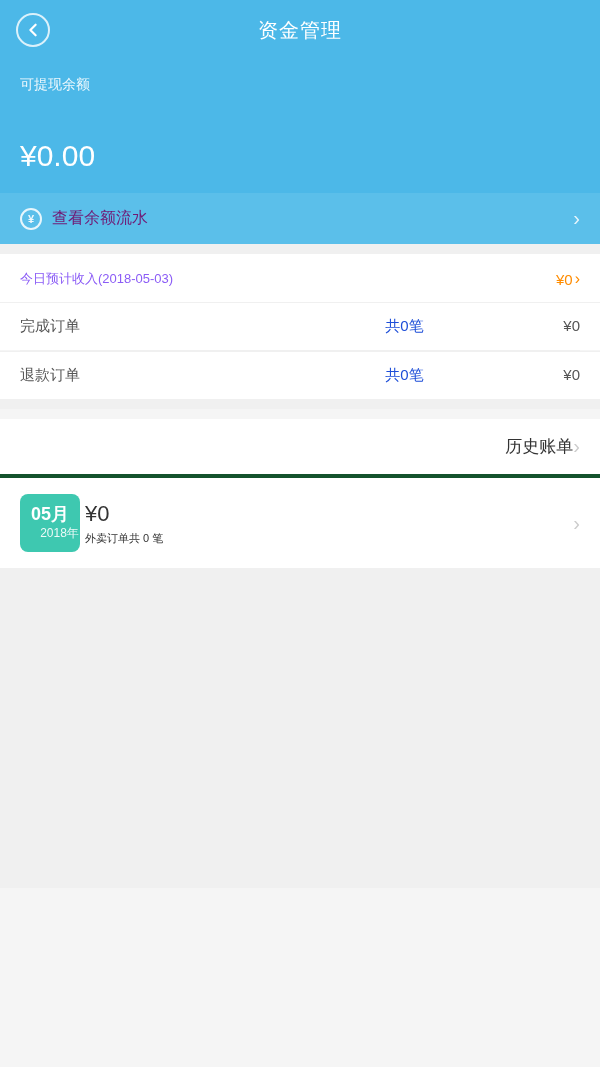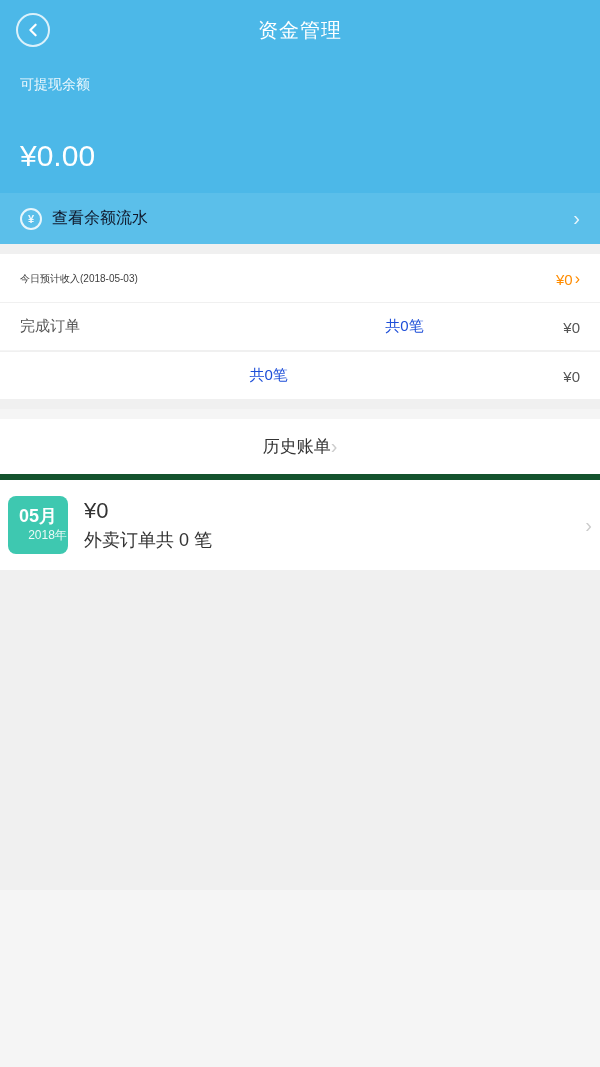--- a/index.html
+++ b/index.html
@@ -102,21 +102,21 @@
       border-radius: 50%;
       border: 2px solid rgba(255,255,255,0.85);
       display: flex;
       align-items: center;
       justify-content: center;
       color: rgba(255,255,255,0.9);
       font-size: 11px;
       font-weight: bold;
     }
     .flow-text {
-      color: #0f172a;
+      color: #701a75;
       font-size: 16px;
     }
     .chevron-right {
       color: rgba(255,255,255,0.85);
       font-size: 20px;
     }
 
     
     .section-gap {
       height: 10px;
@@ -129,41 +129,41 @@
       padding: 16px 20px 0 20px;
     }
     .today-header {
       display: flex;
       align-items: center;
       justify-content: space-between;
       padding-bottom: 14px;
       cursor: pointer;
     }
     .today-title {
-      font-size: 10px;
-      color: #404040;
+      font-size: 13px;
+      color: #8b5cf6;
     }
     .today-amount {
       display: flex;
       align-items: center;
       gap: 2px;
       color: #ff8c00;
       font-size: 15px;
     }
     .today-chevron {
       color: #ff8c00;
       font-size: 16px;
     }
 
     
     .order-row {
       background: white;
       padding: 14px 20px;
       display: flex;
-      align-items: flex-end;
+      align-items: flex-start;
       justify-content: space-between;
       border-top: 1px solid #f0f0f0;
       gap: 46px;
     }
     .order-name {
       font-size: 15px;
       color: #555;
       flex: 1;
     }
     .order-count {
@@ -185,41 +185,41 @@
 
     
     .history-section {
       background: white;
       margin-top: 10px;
     }
     .history-header {
       padding: 16px 20px;
       display: flex;
       align-items: center;
-      justify-content: center;
-      border-bottom: 6px solid #14532d;
+      justify-content: flex-end;
+      border-bottom: 4px solid #14532d;
       cursor: pointer;
     }
     .history-title {
       font-size: 17px;
       color: #333;
       font-weight: 500;
     }
     .history-chevron {
       color: #ccc;
       font-size: 20px;
     }
 
     
     .month-item {
       background: white;
-      padding: 16px 8px;
-      display: flex;
-      align-items: center;
-      gap: 16px;
+      padding: 16px 20px;
+      display: flex;
+      align-items: center;
+      gap: 5px;
       cursor: pointer;
     }
     .month-badge {
       background: #3ec8b0;
       border-radius: 8px;
       width: 60px;
       height: 58px;
       display: flex;
       flex-direction: column;
       align-items: center;
@@ -239,21 +239,21 @@
     }
     .month-info {
       flex: 1;
     }
     .month-amount {
       font-size: 22px;
       color: #333;
       margin-bottom: 4px;
     }
     .month-desc {
-      font-size: 18px;
+      font-size: 11px;
       color: #999;
     }
     .month-desc span {
       color: #333;
     }
     .month-chevron {
       color: #ccc;
       font-size: 20px;
     }
 
@@ -302,20 +302,21 @@
 </div>
 
 <div class="order-row">
   <span class="order-name">完成订单</span>
   <span class="order-count">共0笔</span>
   <span class="order-amount">¥0</span>
 </div>
 <div class="order-divider"></div>
 
 <div class="order-row">
+  <span class="order-name">退款订单</span>
   <span class="order-count">共0笔</span>
   <span class="order-amount">¥0</span>
 </div>
 
 <div class="section-gap"></div>
 
 <div class="history-section">
   <div class="history-header">
     <span class="history-title">历史账单</span>
     <span class="history-chevron">›</span>

